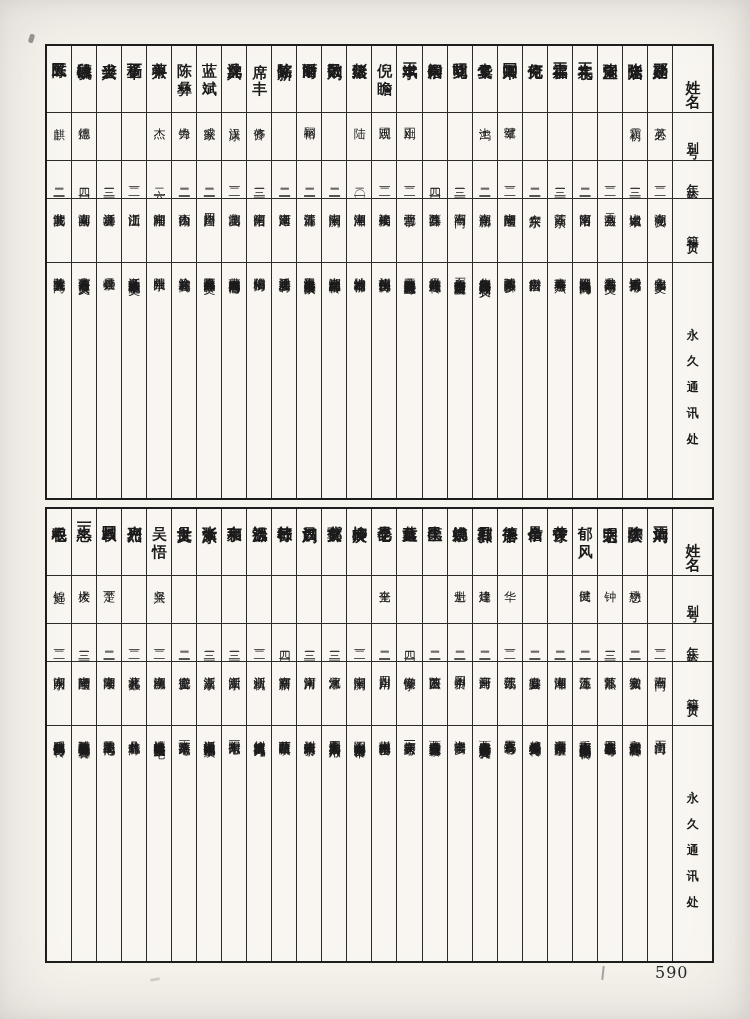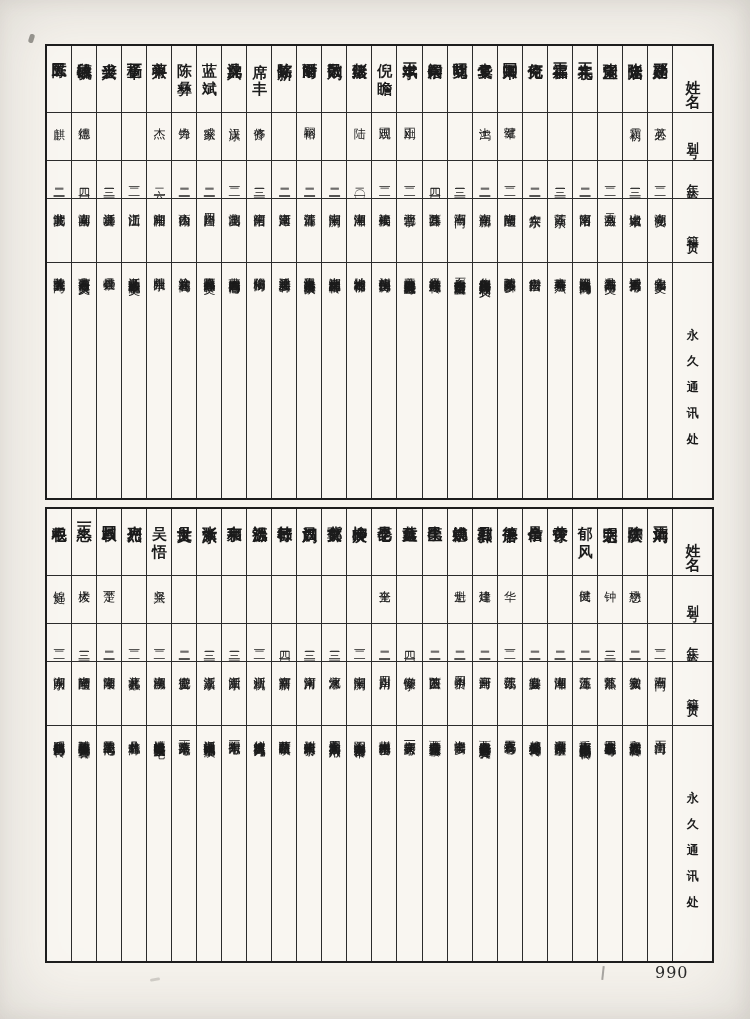--- a/index.html
+++ b/index.html
@@ -931,16 +931,16 @@
         </div>
     <div class="cell c-native">
           <span class="vtext">湖南永明</span>
         </div>
     <div class="cell c-addr">
           <span class="vtext">永明县桃川镇周吉昌号转</span>
         </div>
   </div>
     </div>
 
-  <div class="page-number">990</div>
+  <div class="page-number">590</div>
   <div class="smudge-b"></div>
   <div class="smudge-c"></div>
 </div>
 
 </body></html>

